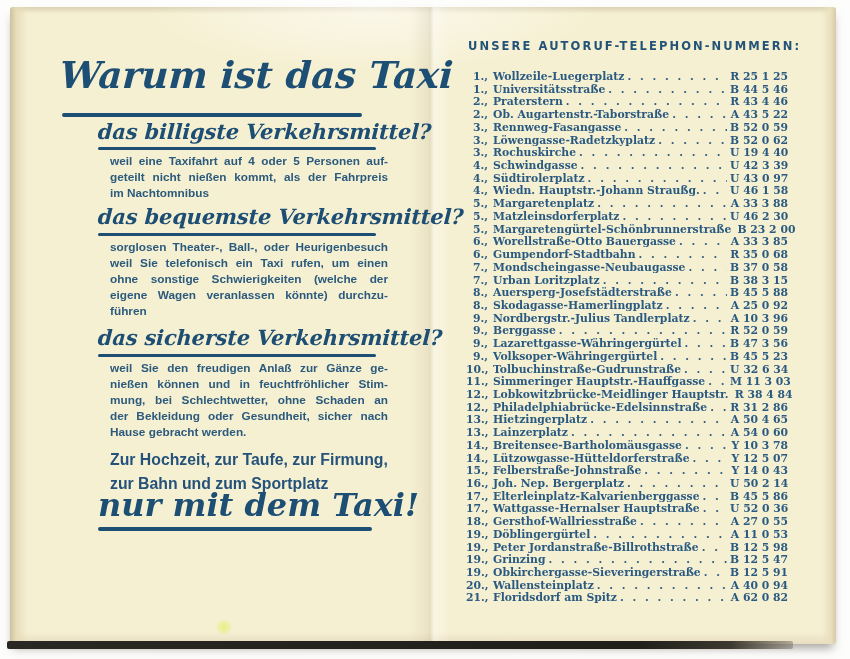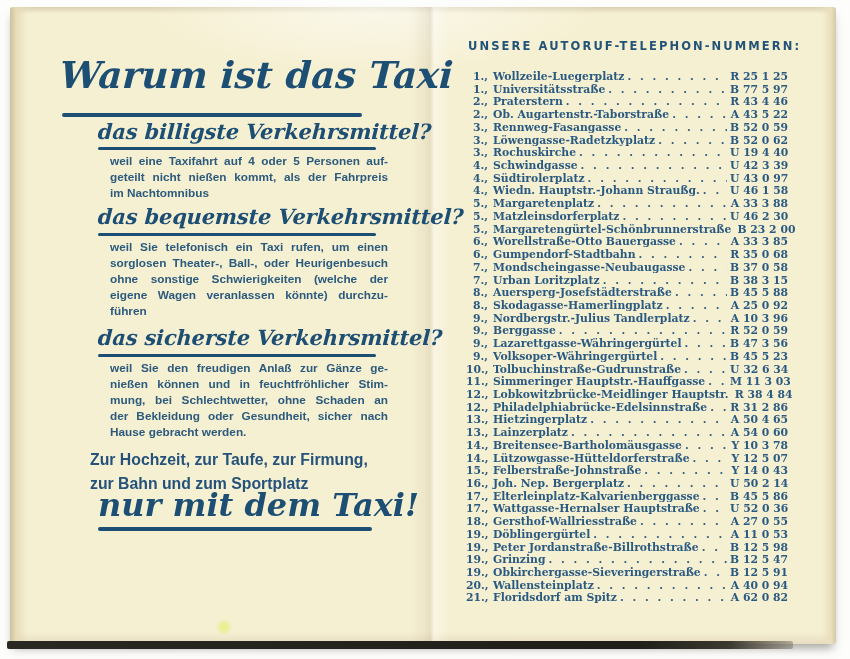--- a/index.html
+++ b/index.html
@@ -38,21 +38,21 @@
   .subhead{position:absolute;left:88px;font-size:21px;letter-spacing:-0.2px;transform:skewX(-3deg);}
   .sub1{top:112px;} .rule-sub1{left:88px;top:140px;width:278px;height:2.5px;}
   .sub2{top:197px;} .rule-sub2{left:88px;top:226px;width:278px;height:2.5px;}
   .sub3{top:318px;} .rule-sub3{left:88px;top:347px;width:278px;height:2.5px;}
   .para{position:absolute;left:88px;width:278px;font-family:"Liberation Sans",sans-serif;
         font-size:11.8px;line-height:16px;color:#2b5a7c;font-weight:bold;margin-left:12px;}
   .para1{top:146px;} .para2{top:232px;} .para3{top:353px;}
   .jline{text-align:justify;text-align-last:justify;}
   .jline.last{text-align-last:left;}
   .plain .jline{text-align:left;text-align-last:left;}
-  .closing{position:absolute;left:80px;top:441px;width:300px;font-family:"Liberation Sans",sans-serif;
+  .closing{position:absolute;left:100px;top:441px;width:300px;font-family:"Liberation Sans",sans-serif;
            font-size:15.8px;line-height:24px;color:#24527a;font-weight:bold;}
   .slogan{position:absolute;left:88px;top:479px;font-size:32px;}
   .rule-slogan{left:88px;top:520px;width:274px;height:3.5px;}
   
   .right-page{position:absolute;left:410px;top:0;width:416px;height:100%;color:#2a5a80;}
   .list-header{
     position:absolute;left:48px;top:32px;width:330px;
     font-family:"DejaVu Sans","Liberation Sans",sans-serif;font-weight:bold;
     font-size:11.5px;letter-spacing:2.1px;color:#235478;white-space:nowrap;
   }
@@ -82,22 +82,22 @@
       <div class="rule rule-sub1"></div>
       <div class="para para1">
           <div class="jline">weil eine Taxifahrt auf 4 oder 5 Personen auf-</div>
           <div class="jline">geteilt nicht nießen kommt, als der Fahrpreis</div>
           <div class="jline last">im Nachtomnibus</div>
         </div>
 
       <div class="subhead script sub2">das bequemste Verkehrsmittel?</div>
       <div class="rule rule-sub2"></div>
       <div class="para para2">
+          <div class="jline">sorglosen Theater-, Ball-, oder Heurigenbesuch</div>
           <div class="jline">weil Sie telefonisch ein Taxi rufen, um einen</div>
-          <div class="jline">sorglosen Theater-, Ball-, oder Heurigenbesuch</div>
           <div class="jline">ohne sonstige Schwierigkeiten (welche der</div>
           <div class="jline">eigene Wagen veranlassen könnte) durchzu-</div>
           <div class="jline last">führen</div>
         </div>
 
       <div class="subhead script sub3">das sicherste Verkehrsmittel?</div>
       <div class="rule rule-sub3"></div>
       <div class="para para3">
           <div class="jline">weil Sie den freudigen Anlaß zur Gänze ge-</div>
           <div class="jline">nießen können und in feuchtfröhlicher Stim-</div>
@@ -120,21 +120,21 @@
           <div class="row">
             <span class="d">1.,</span>
             <span class="n">Wollzeile-Luegerplatz</span>
             <span class="leader"></span>
             <span class="num">R 25 1 25</span>
           </div>
           <div class="row">
             <span class="d">1.,</span>
             <span class="n">Universitätsstraße</span>
             <span class="leader"></span>
-            <span class="num">B 77 5 97</span>
+            <span class="num">B 44 5 46</span>
           </div>
           <div class="row">
             <span class="d">2.,</span>
             <span class="n">Praterstern</span>
             <span class="leader"></span>
             <span class="num">R 43 4 46</span>
           </div>
           <div class="row">
             <span class="d">2.,</span>
             <span class="n">Ob. Augartenstr.-Taborstraße</span>

